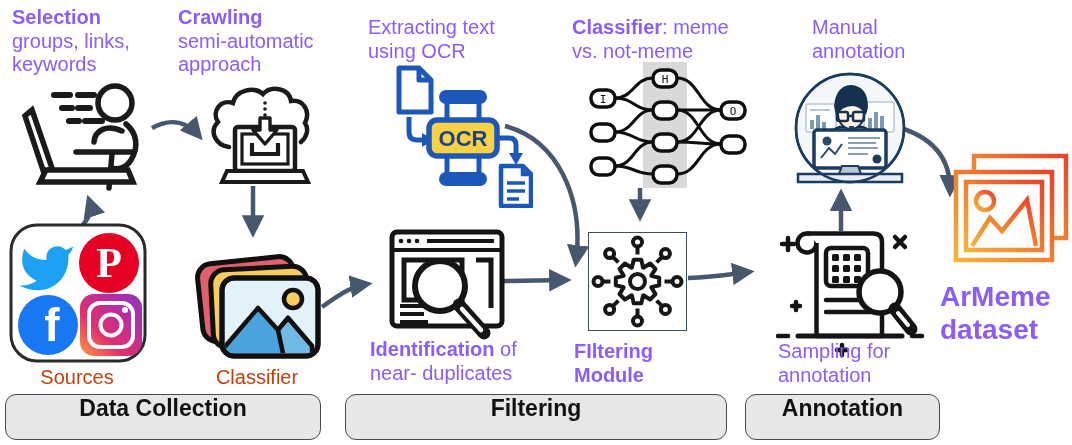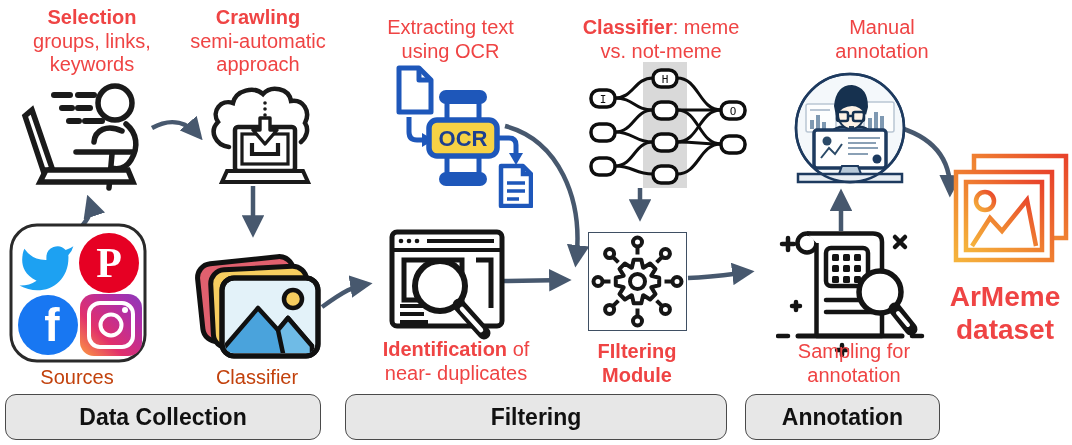--- a/index.html
+++ b/index.html
@@ -1,24 +1,24 @@
 <!DOCTYPE html>
 <html style="--arrow: #47586e; --text: #1c1c1c; --section-fill: #e7e7e7; --section-border: #4a4a4a; --ocr-blue: #1e57ba; --ocr-yellow: #f7d245; --twitter-blue: #1da1f2; --pinterest-red: #e60023; --facebook-blue: #1877f2; --collection-red: #e0606e; --collection-yellow: #f6cd5f; --collection-blue: #4aa3dc; --armeme-orange-start: #f5b33c; --armeme-orange-end: #e8432b; --nn-band-gray: #d9d9d9; --illustration-navy: #1d3a5f;"><head>
 <meta charset="utf-8">
 <style>
   html,body{margin:0;padding:0;background:#ffffff;}
   #canvas{position:relative;width:1072px;height:445px;background:#fff;overflow:hidden;
           font-family:"Liberation Sans","DejaVu Sans",sans-serif;color:var(--text,#1c1c1c);}
   .abs{position:absolute;}
-  .lbl{position:absolute;text-align:center;font-size:20px;line-height:1.18;color:#ef4444;}
+  .lbl{position:absolute;text-align:left;font-size:20px;line-height:1.18;color:#8b5cf6;}
   .lbl .b, .b{font-weight:bold;}
   .cap{position:absolute;text-align:center;font-size:20px;line-height:1.18;color:#c2410c;}
   .section{position:absolute;top:394px;height:44px;background:var(--section-fill,#e7e7e7);
            border:1.6px solid var(--section-border,#4a4a4a);border-radius:11px;
-           display:flex;align-items:center;justify-content:center;
+           display:flex;justify-content:center;
            font-size:23px;font-weight:bold;color:#111;}
   .fbox{position:absolute;border:1.6px solid #3f4f63;background:#fff;}
   svg{display:block;}
   .arrows{position:absolute;left:0;top:0;pointer-events:none;}
 </style>
 </head>
 <body>
 
 <div id="canvas">
 

